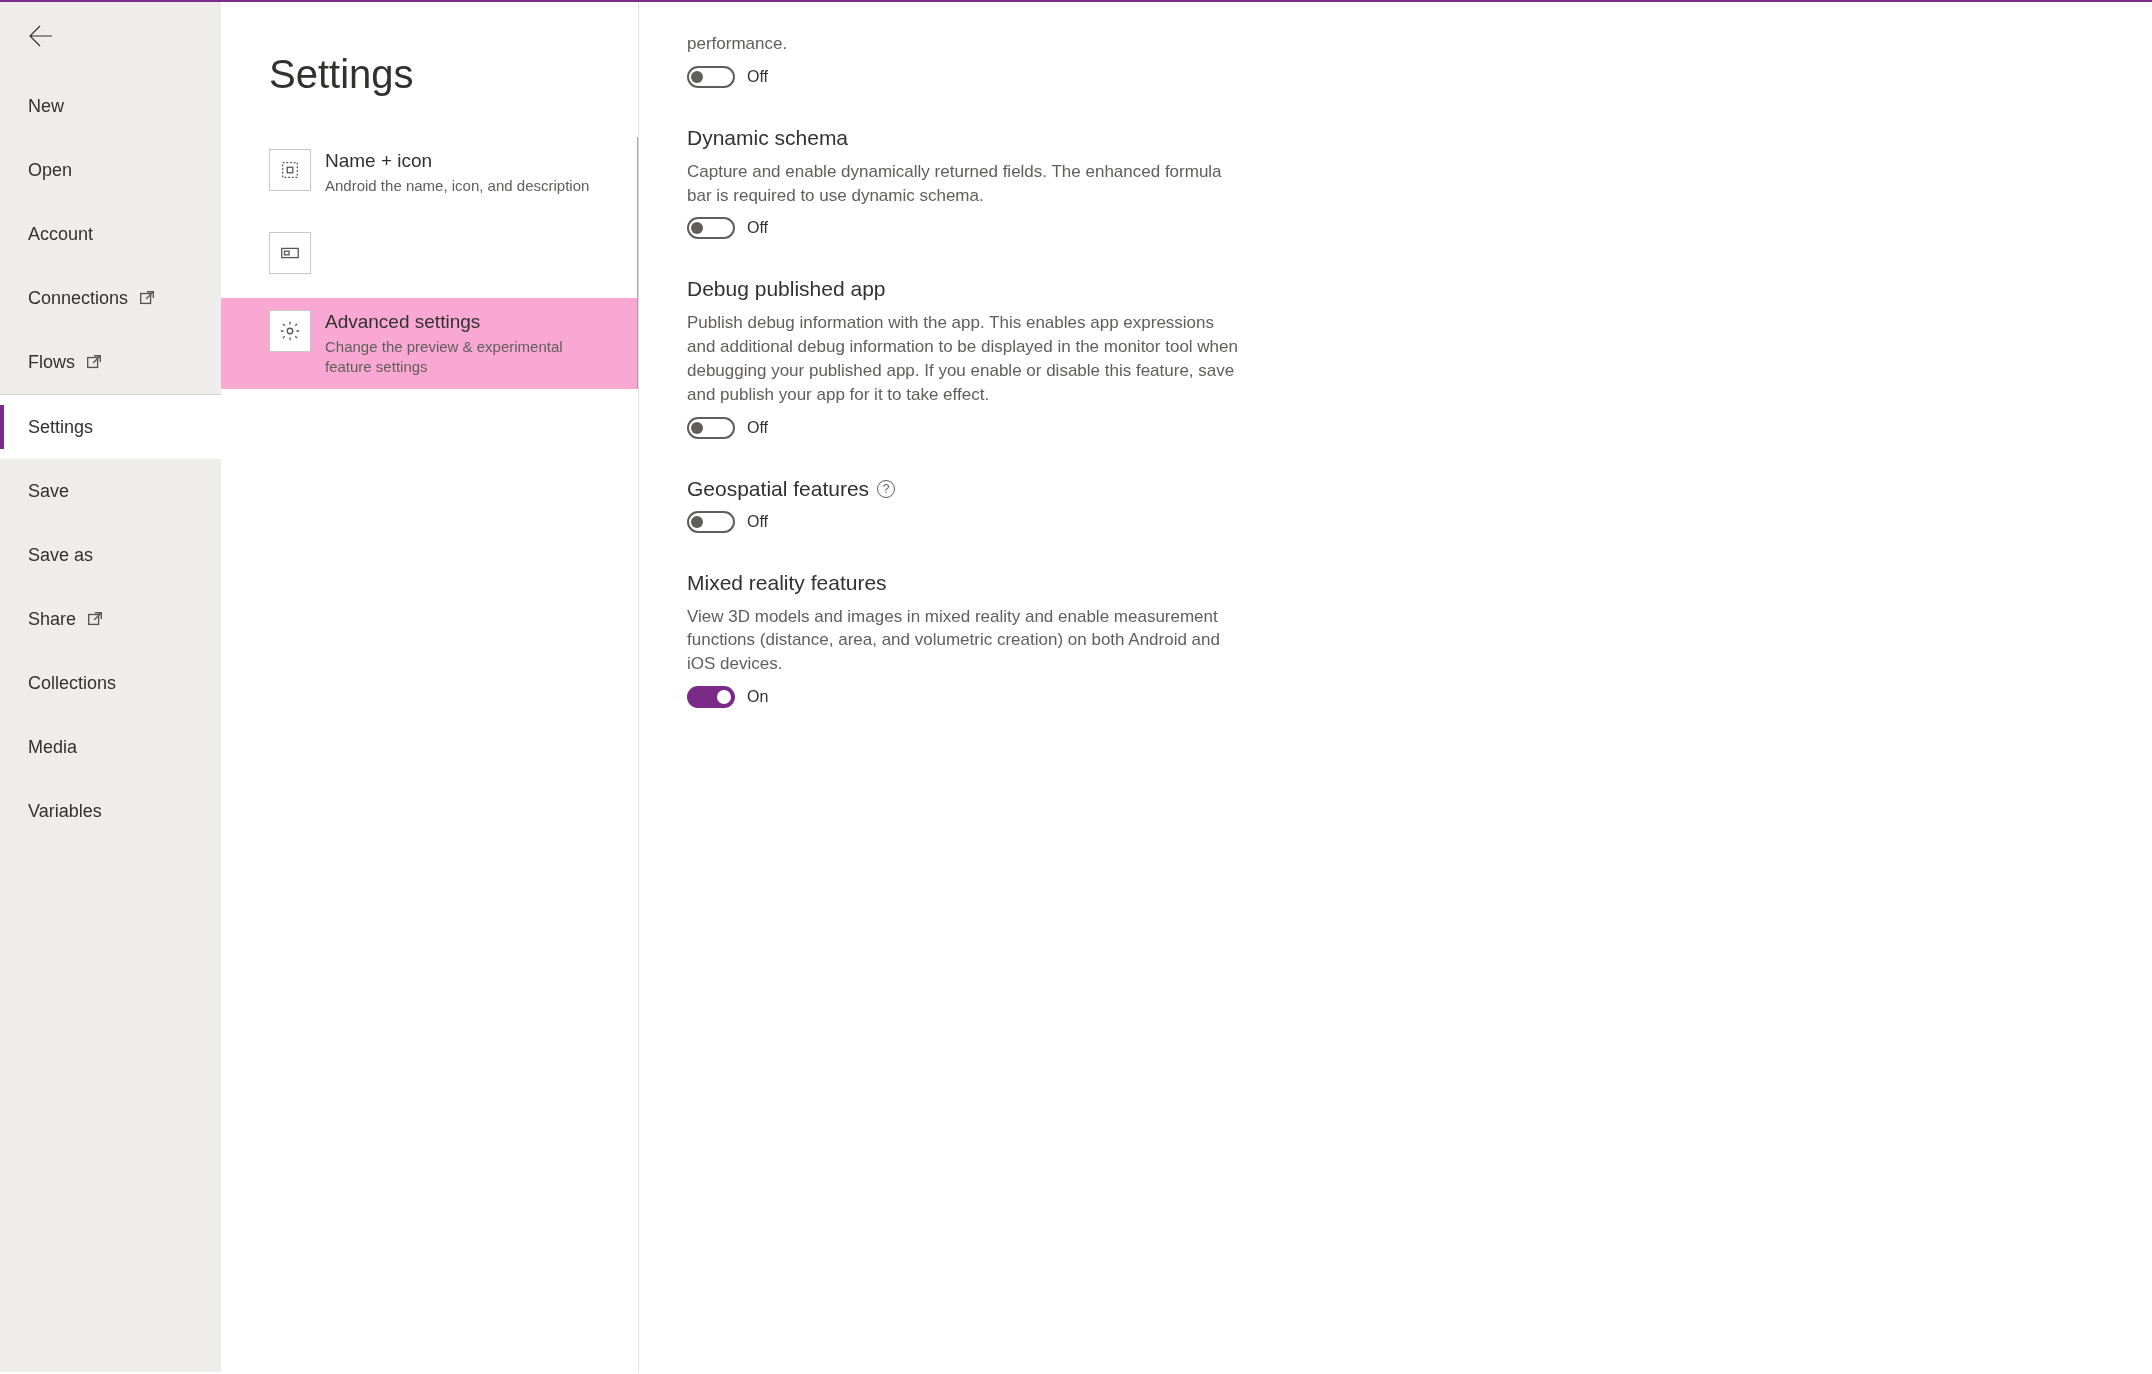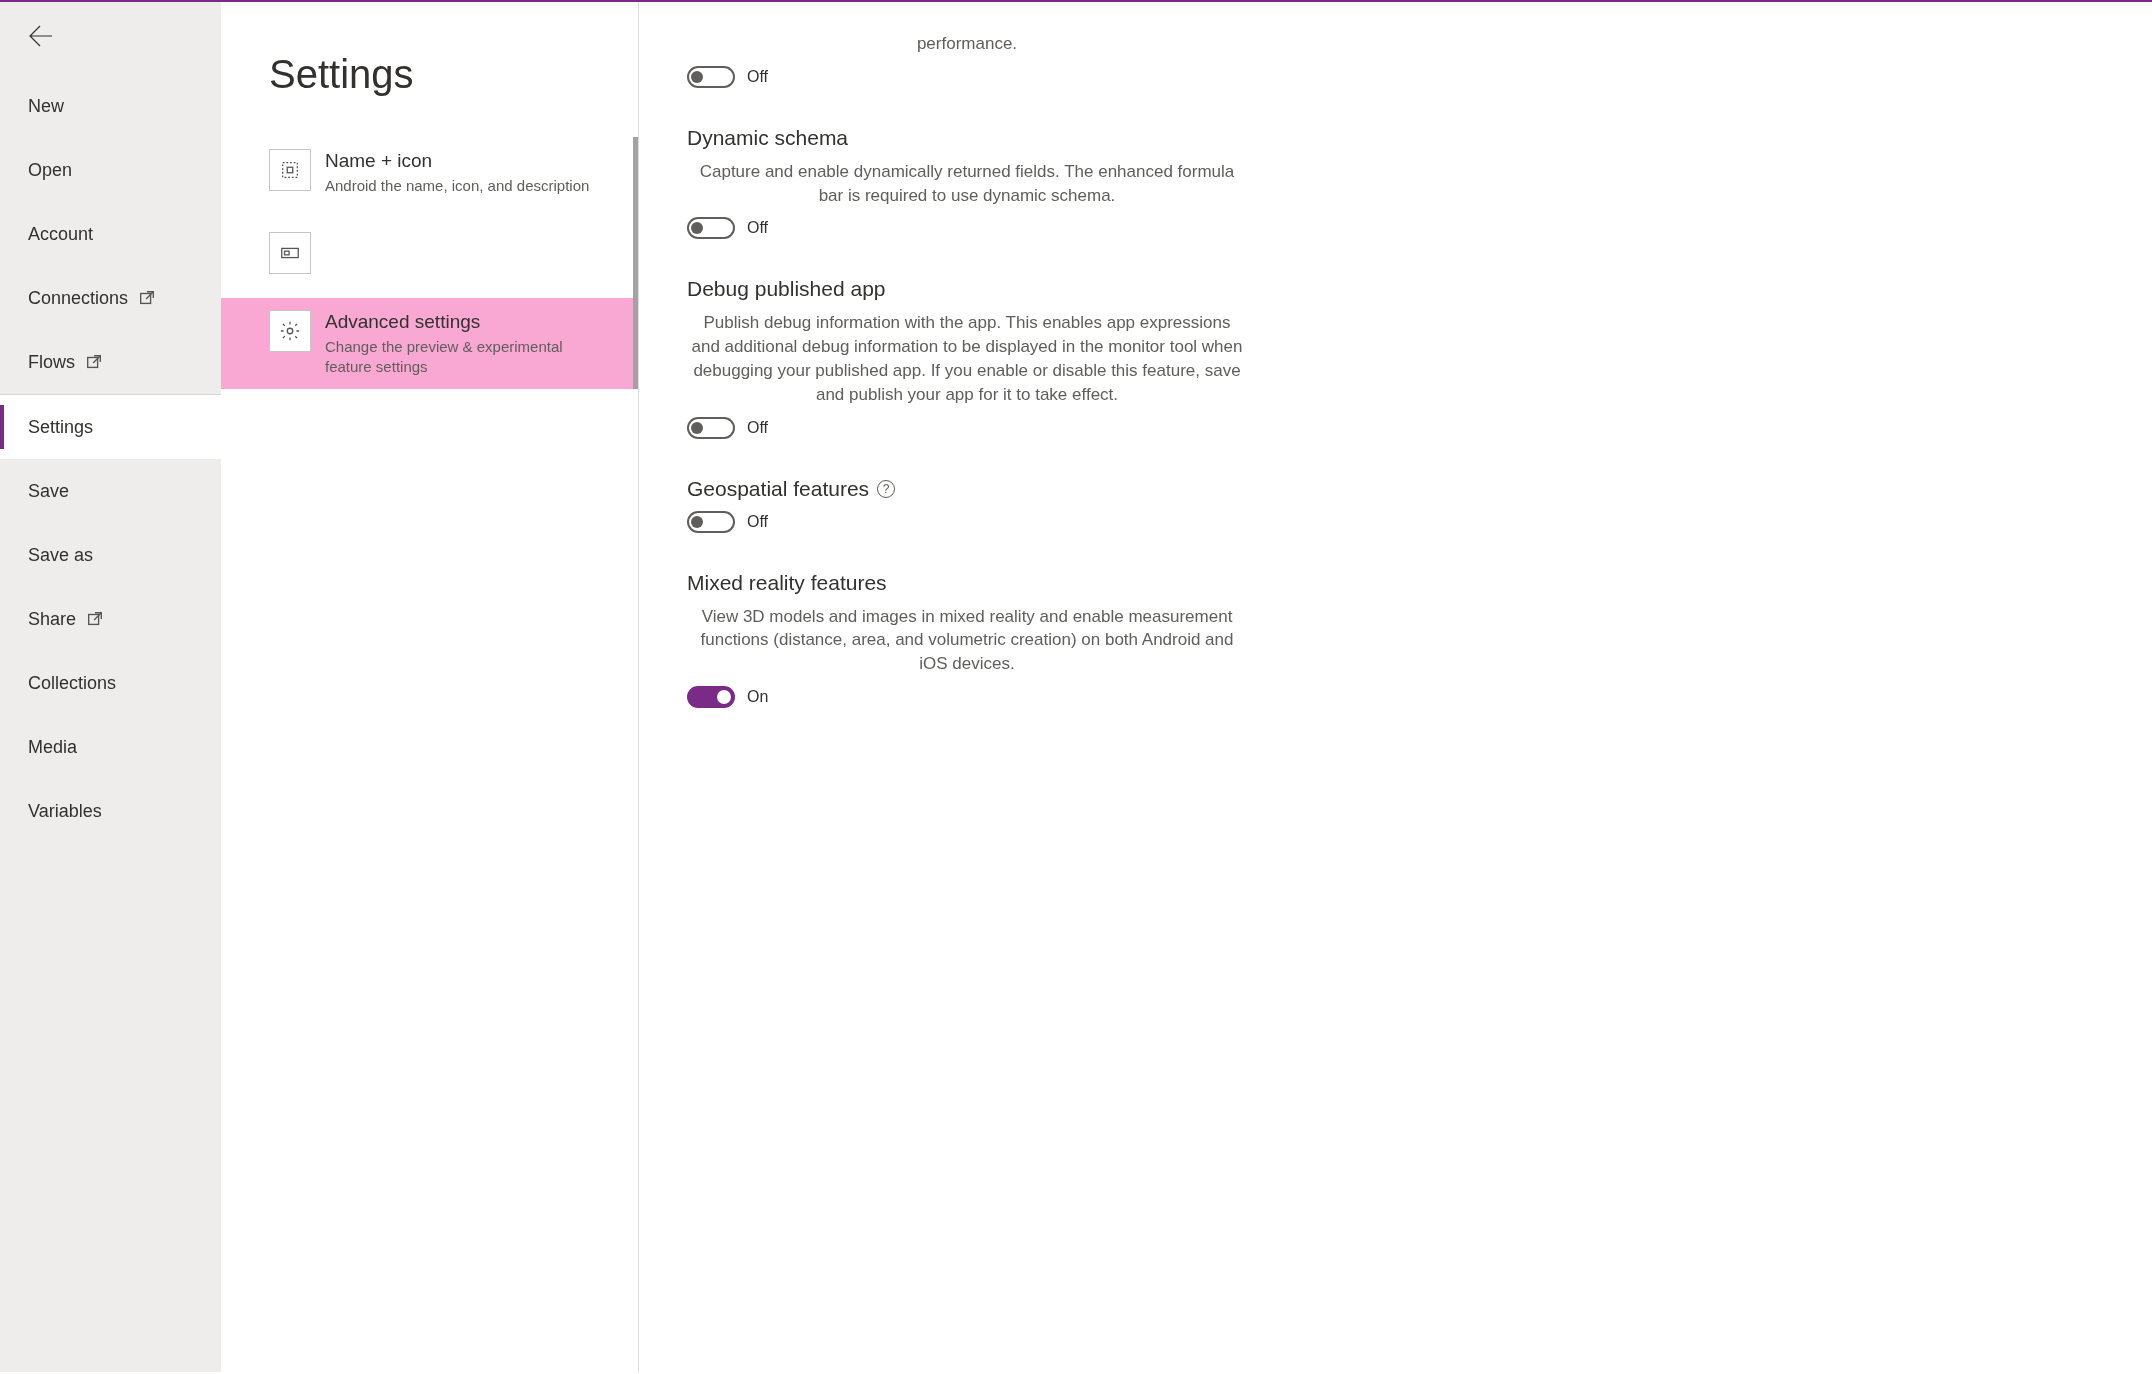--- a/index.html
+++ b/index.html
@@ -67,21 +67,21 @@
     border-right: 1px solid #e1dfdd;
     position: relative;
   }
   .page-title {
     font-size: 40px;
     font-weight: 300;
     color: #323130;
     padding-left: 48px;
     margin-bottom: 40px;
   }
-  .cat-list { position: relative; border-right: 5px solid #a3a3a3; margin-right: 0; }
+  .cat-list { position: relative; border-right: 1px solid #a3a3a3; margin-right: 0; }
   .cat {
     display: flex;
     align-items: flex-start;
     gap: 14px;
     padding: 12px 24px 12px 48px;
     cursor: pointer;
   }
   .cat + .cat { margin-top: 12px; }
   .cat.selected { background: #f9a8d4; }
   .cat-icon {
@@ -112,21 +112,20 @@
     display: flex;
     align-items: center;
     gap: 8px;
     margin-bottom: 10px;
   }
   .feature-desc {
     font-size: 17px;
     color: #605e5c;
     line-height: 1.4;
     margin-bottom: 10px;
-    text-align: center;
   }
   .feature-desc.top-fragment { font-size: 17px; color: #605e5c; margin-bottom: 10px; }
   .toggle-row { display: flex; align-items: center; gap: 12px; }
   .toggle {
     width: 48px;
     height: 22px;
     border-radius: 11px;
     position: relative;
     cursor: pointer;
   }

